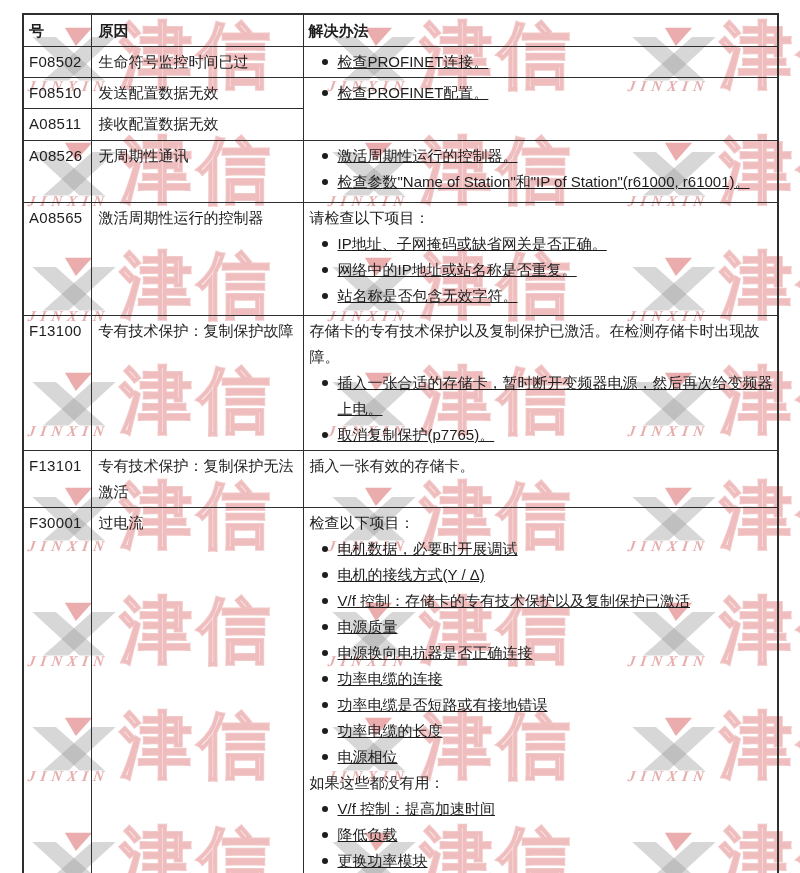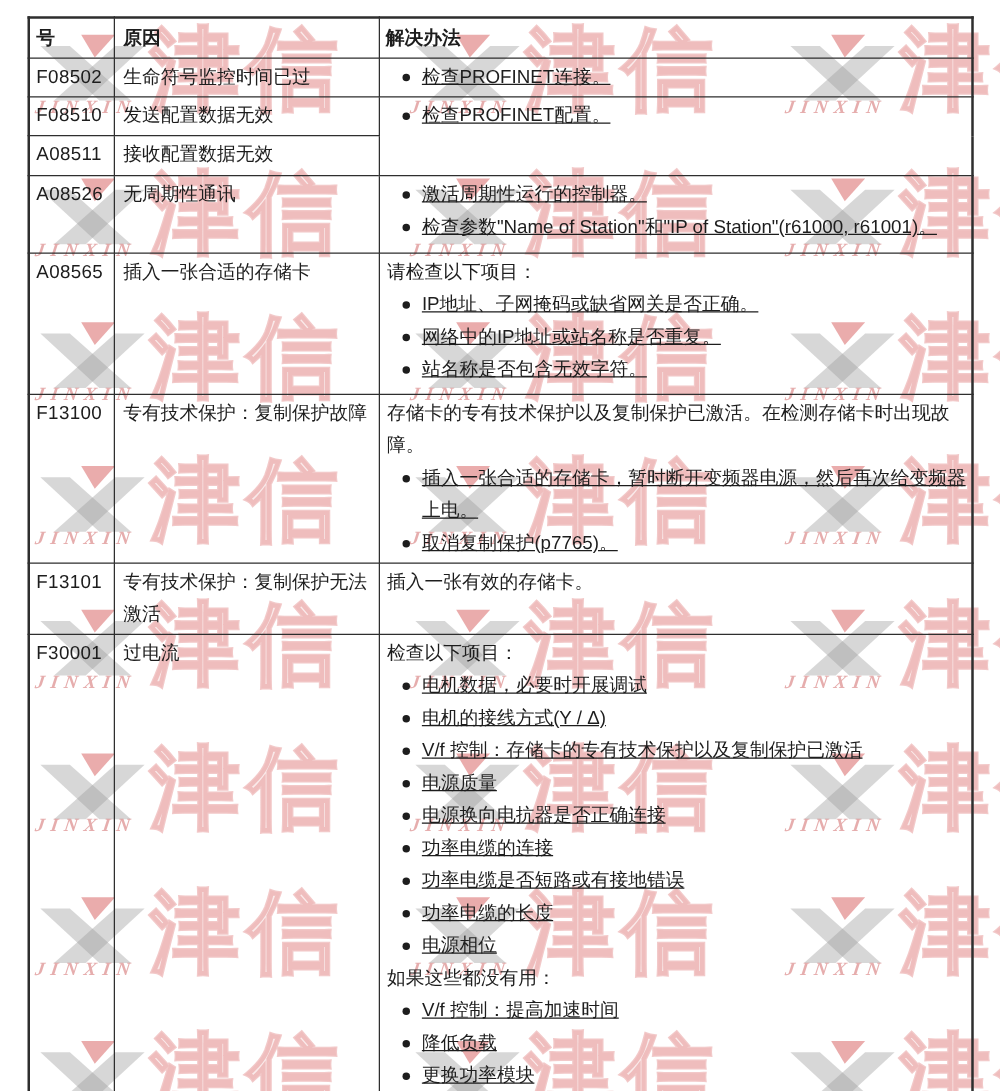--- a/index.html
+++ b/index.html
@@ -385,21 +385,21 @@
               <div class="sol-li">
                 <span class="dot-box">
                   <span class="dot"></span>
                 </span>
                 <span class="li-text">检查参数"Name of Station"和"IP of Station"(r61000, r61001)。</span>
               </div>
             </td>
           </tr>
           <tr style="height: 113px; padding-left: 16px;">
             <td class="code-cell">A08565</td>
-            <td class="cause-cell">插入一张合适的存储卡</td>
+            <td class="cause-cell">激活周期性运行的控制器</td>
             <td class="sol-cell">
               <div class="sol-p">请检查以下项目：</div>
               <div class="sol-li">
                 <span class="dot-box">
                   <span class="dot"></span>
                 </span>
                 <span class="li-text">IP地址、子网掩码或缺省网关是否正确。</span>
               </div>
               <div class="sol-li">
                 <span class="dot-box">

